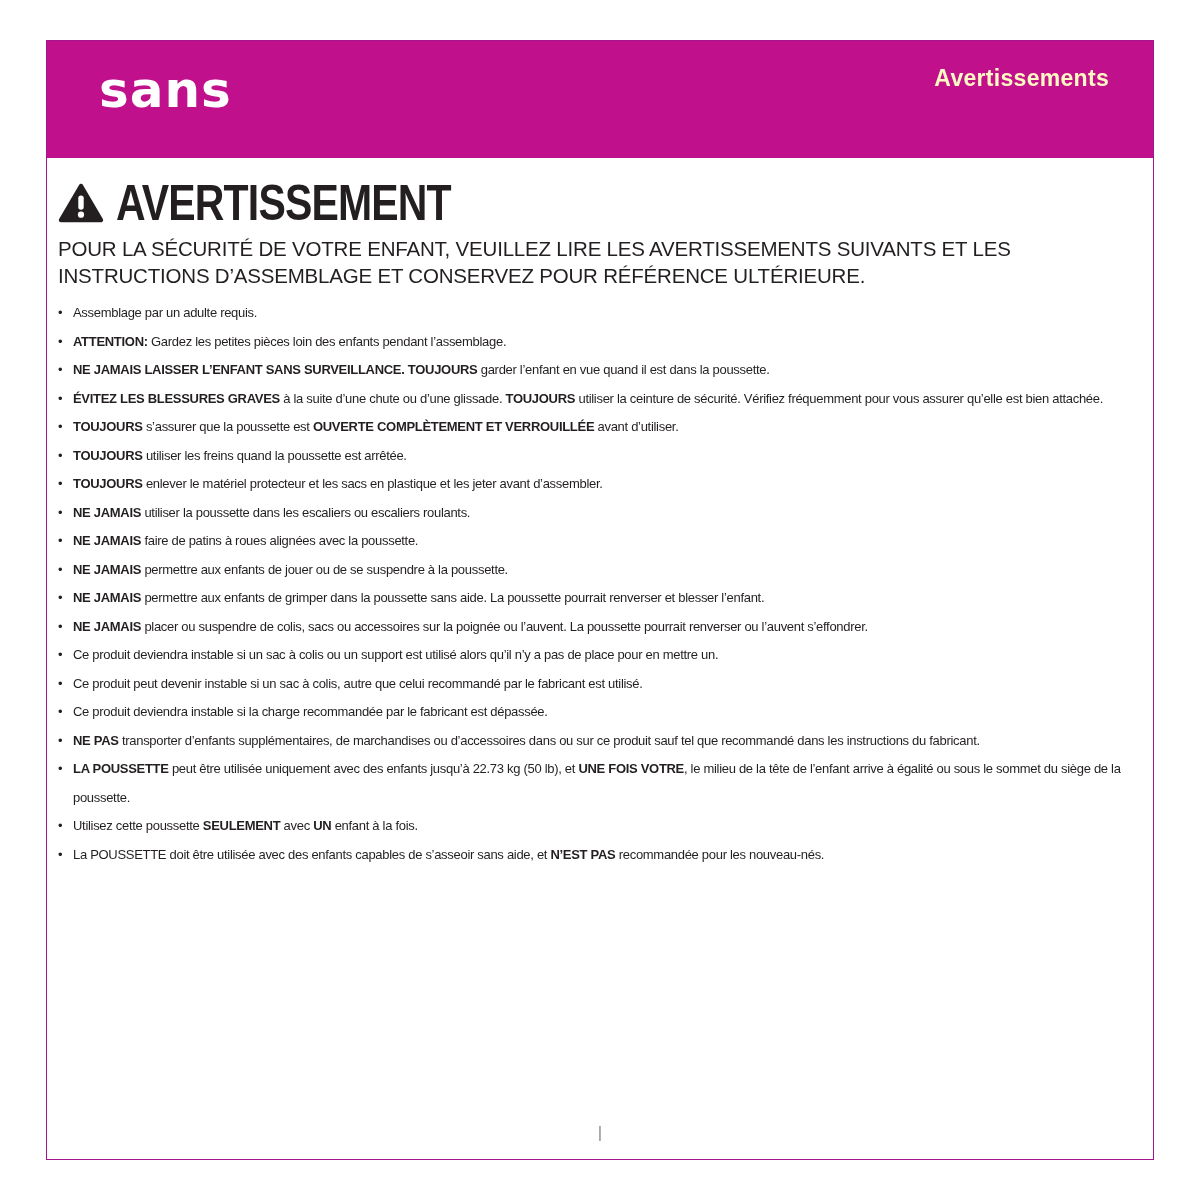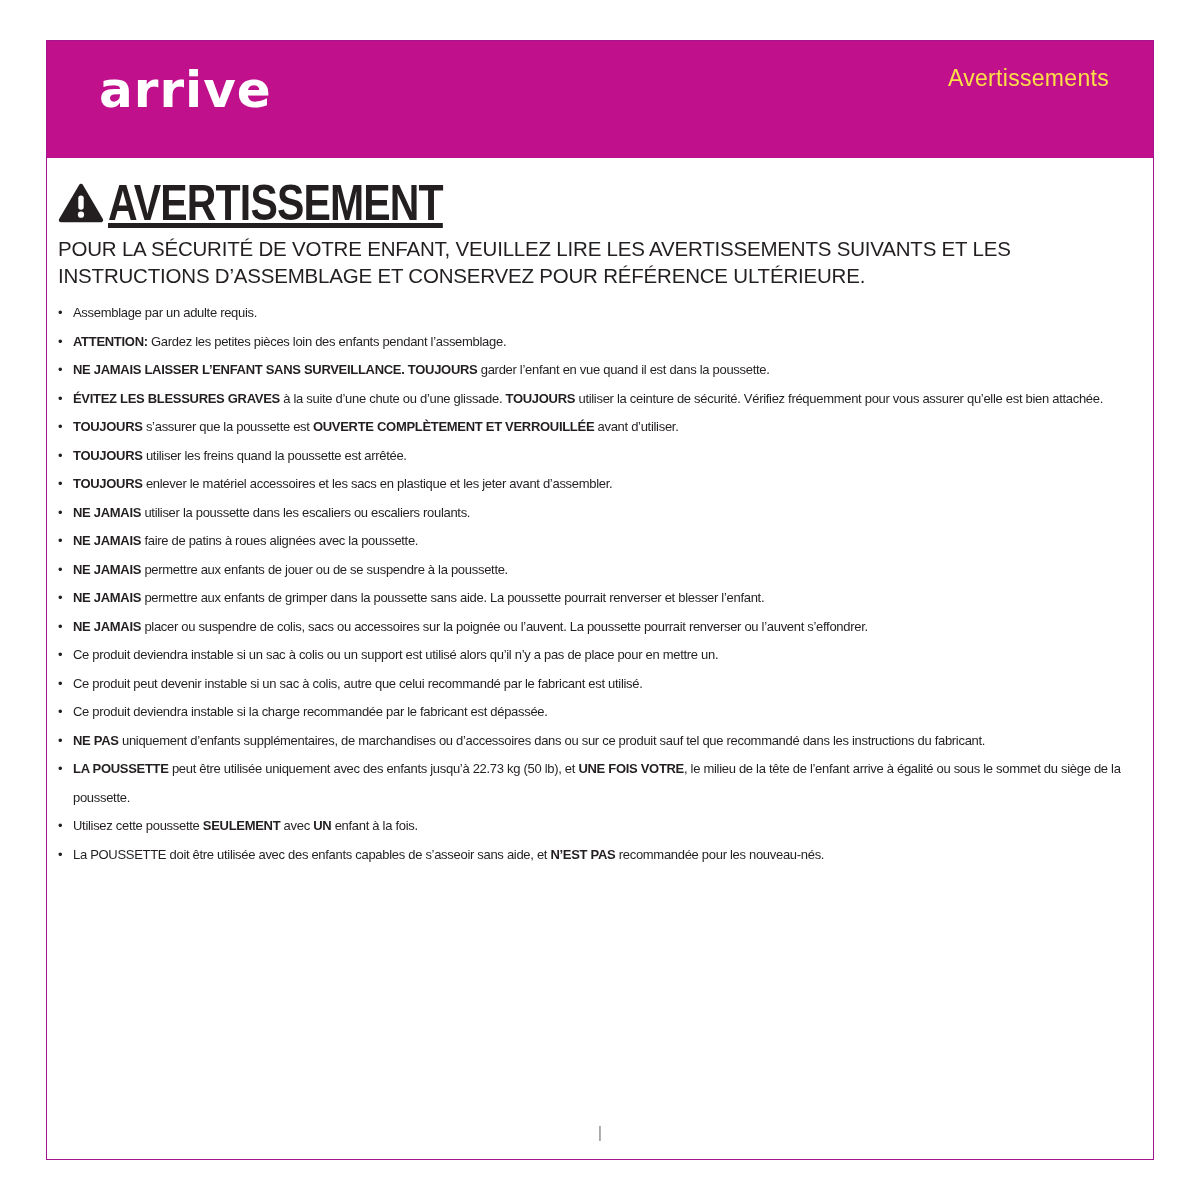--- a/index.html
+++ b/index.html
@@ -37,35 +37,34 @@
     color: #ffffff;
     font-family: "DejaVu Sans", sans-serif;
     font-weight: bold;
     font-size: 50px;
     letter-spacing: 1px;
     line-height: 1;
   }
   .section-label {
     position: absolute;
     right: 44px; top: 24px;
-    color: #fde047;
+    color: #fef9c3;
     font-size: 23px;
-    font-weight: normal;
+    font-weight: bold;
     letter-spacing: 0.3px;
   }
   
   .content {
     padding: 16px 14px 0 11px;
   }
   .title-row {
     display: flex;
     align-items: center;
-    gap: 4px;
+    gap: 12px;
     margin: 4px 0 2px 0;
-    text-decoration: underline;
   }
   .tri { display: inline-block; width: 46px; height: 42px; flex: 0 0 auto; }
   .tri svg { width: 46px; height: 42px; display: block; }
   .title-row h1 {
     margin: 0;
     font-size: 50px;
     font-weight: bold;
     letter-spacing: -1px;
     line-height: 1;
     transform: scaleX(0.82);
@@ -106,21 +105,21 @@
     font-size: 17px;
     line-height: 1;
   }
 </style>
 </head>
 <body>
 
 <div class="page-box">
 
   <header class="brand-bar">
-    <div class="logo">arrive</div>
+    <div class="logo">sans</div>
     <div class="section-label">Avertissements</div>
   </header>
 
   <main class="content">
     <div class="title-row">
       <span class="tri">
         <svg viewBox="0 0 110 96" xmlns="http://www.w3.org/2000/svg" aria-hidden="true">
           <path d="M55 7 L103 89 L7 89 Z" fill="#231F20" stroke="#231F20" stroke-width="10" stroke-linejoin="round"></path>
           <rect x="48.5" y="30" width="13" height="34" rx="6.5" fill="#ffffff"></rect>
           <circle cx="55" cy="76" r="7.5" fill="#ffffff"></circle>
@@ -131,30 +130,30 @@
 
     <p class="intro">POUR LA SÉCURITÉ DE VOTRE ENFANT, VEUILLEZ LIRE LES AVERTISSEMENTS SUIVANTS ET LES INSTRUCTIONS D’ASSEMBLAGE ET CONSERVEZ POUR RÉFÉRENCE ULTÉRIEURE.</p>
 
     <ul class="bullets" id="bullet-list">
         <li><span>Assemblage par un adulte requis.</span></li>
         <li><span class="b">ATTENTION:</span><span> Gardez les petites pièces loin des enfants pendant l’assemblage.</span></li>
         <li><span class="b">NE JAMAIS LAISSER L’ENFANT SANS SURVEILLANCE. TOUJOURS</span><span> garder l’enfant en vue quand il est dans la poussette.</span></li>
         <li><span class="b">ÉVITEZ LES BLESSURES GRAVES</span><span> à la suite d’une chute ou d’une glissade. </span><span class="b">TOUJOURS</span><span> utiliser la ceinture de sécurité. Vérifiez fréquemment pour vous assurer qu’elle est bien attachée.</span></li>
         <li><span class="b">TOUJOURS</span><span> s’assurer que la poussette est </span><span class="b">OUVERTE COMPLÈTEMENT ET VERROUILLÉE</span><span> avant d’utiliser.</span></li>
         <li><span class="b">TOUJOURS</span><span> utiliser les freins quand la poussette est arrêtée.</span></li>
-        <li><span class="b">TOUJOURS</span><span> enlever le matériel accessoires et les sacs en plastique et les jeter avant d’assembler.</span></li>
+        <li><span class="b">TOUJOURS</span><span> enlever le matériel protecteur et les sacs en plastique et les jeter avant d’assembler.</span></li>
         <li><span class="b">NE JAMAIS</span><span> utiliser la poussette dans les escaliers ou escaliers roulants.</span></li>
         <li><span class="b">NE JAMAIS</span><span> faire de patins à roues alignées avec la poussette.</span></li>
         <li><span class="b">NE JAMAIS</span><span> permettre aux enfants de jouer ou de se suspendre à la poussette.</span></li>
         <li><span class="b">NE JAMAIS</span><span> permettre aux enfants de grimper dans la poussette sans aide. La poussette pourrait renverser et blesser l’enfant.</span></li>
         <li><span class="b">NE JAMAIS</span><span> placer ou suspendre de colis, sacs ou accessoires sur la poignée ou l’auvent. La poussette pourrait renverser ou l’auvent s’effondrer.</span></li>
         <li><span>Ce produit deviendra instable si un sac à colis ou un support est utilisé alors qu’il n’y a pas de place pour en mettre un.</span></li>
         <li><span>Ce produit peut devenir instable si un sac à colis, autre que celui recommandé par le fabricant est utilisé.</span></li>
         <li><span>Ce produit deviendra instable si la charge recommandée par le fabricant est dépassée.</span></li>
-        <li><span class="b">NE PAS</span><span> uniquement d’enfants supplémentaires, de marchandises ou d’accessoires dans ou sur ce produit sauf tel que recommandé dans les instructions du fabricant.</span></li>
+        <li><span class="b">NE PAS</span><span> transporter d’enfants supplémentaires, de marchandises ou d’accessoires dans ou sur ce produit sauf tel que recommandé dans les instructions du fabricant.</span></li>
         <li><span class="b">LA POUSSETTE</span><span> peut être utilisée uniquement avec des enfants jusqu’à 22.73 kg (50 lb), et </span><span class="b">UNE FOIS VOTRE</span><span>, le milieu de la tête de l’enfant arrive à égalité ou sous le sommet du siège de la poussette.</span></li>
         <li><span>Utilisez cette poussette </span><span class="b">SEULEMENT</span><span> avec </span><span class="b">UN</span><span> enfant à la fois.</span></li>
         <li><span>La POUSSETTE doit être utilisée avec des enfants capables de s’asseoir sans aide, et </span><span class="b">N’EST PAS</span><span> recommandée pour les nouveau-nés.</span></li>
       </ul>
   </main>
 
   <div class="footer-marker">|</div>
 
 </div>
 

